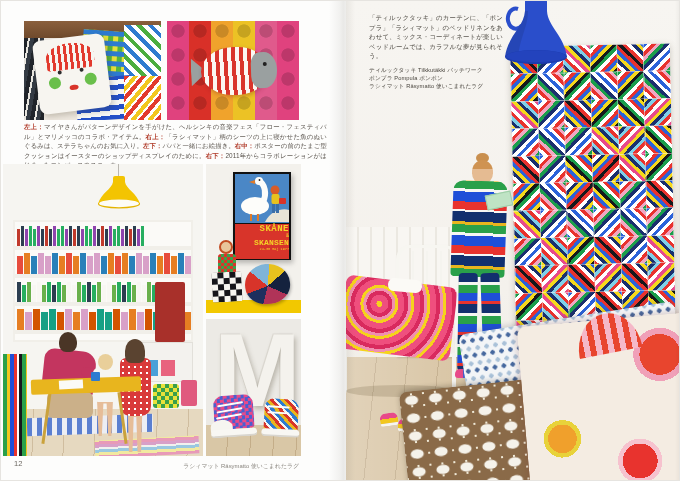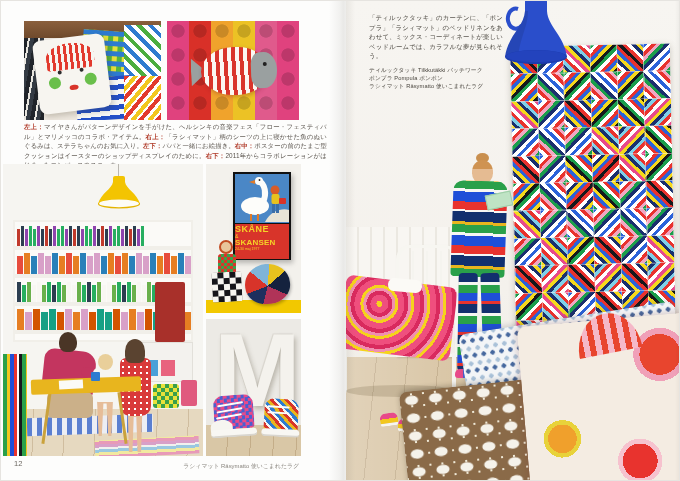--- a/index.html
+++ b/index.html
@@ -91,21 +91,21 @@
   .pC-tableleg2{position:absolute;left:118px;top:228px;width:3px;height:52px;background:#caa23c;transform:rotate(-8deg);}
   .pC-rug-blue{position:absolute;left:24px;top:252px;width:126px;height:18px;transform:rotate(-2deg);
      background:repeating-linear-gradient(90deg,#5b7fd0 0 5px,#eceef4 5px 10px);}
   .pC-rug-pink{position:absolute;left:92px;top:274px;width:104px;height:18px;transform:rotate(-3deg);
      background:repeating-linear-gradient(0deg,#e89ab8 0 3px,#f2e9a0 3px 6px,#9ac8e0 6px 9px,#f1f1ee 9px 11px,#d8a0c8 11px 14px);}
 
   
   .photoD{left:205px;top:163px;width:95px;height:149px;background:#f3f1ec;}
   .pD-poster{position:absolute;left:27px;top:8px;width:58px;height:88px;background:#111;padding:2px;box-shadow:2px 3px 5px rgba(0,0,0,.25);}
   .pD-top{position:relative;width:100%;height:58%;background:#4a87c6;overflow:hidden;}
-  .pD-bottom{width:100%;height:42%;background:#d8342a;text-align:left;color:#f5d327;}
+  .pD-bottom{width:100%;height:42%;background:#d8342a;text-align:right;color:#f5d327;font-family:Liberation Mono, monospace;}
   .pD-t1{font-size:9px;font-weight:bold;letter-spacing:.5px;line-height:10px;margin-top:1px;}
   .pD-amp{font-size:5px;line-height:5px;}
   .pD-t2{font-size:8px;font-weight:bold;letter-spacing:.2px;line-height:8px;}
   .pD-sub{font-size:3.5px;line-height:5px;}
   .pD-doll-head{position:absolute;left:13px;top:76px;width:14px;height:14px;border-radius:50%;background:#e8c49a;border:2px solid #c24c22;}
   .pD-doll-body{position:absolute;left:12px;top:90px;width:18px;height:22px;border-radius:3px;
      background:repeating-conic-gradient(#3aa04a 0 25%,#d8342a 0 50%) 0 0/6px 6px;}
   .pD-basket{position:absolute;left:6px;top:108px;width:30px;height:30px;border-radius:2px;
      background:repeating-conic-gradient(#15151a 0 25%,#f6f5f0 0 50%) 0 0/12px 12px;transform:rotate(-3deg);}
   .pD-pens{position:absolute;left:12px;top:100px;width:16px;height:9px;

